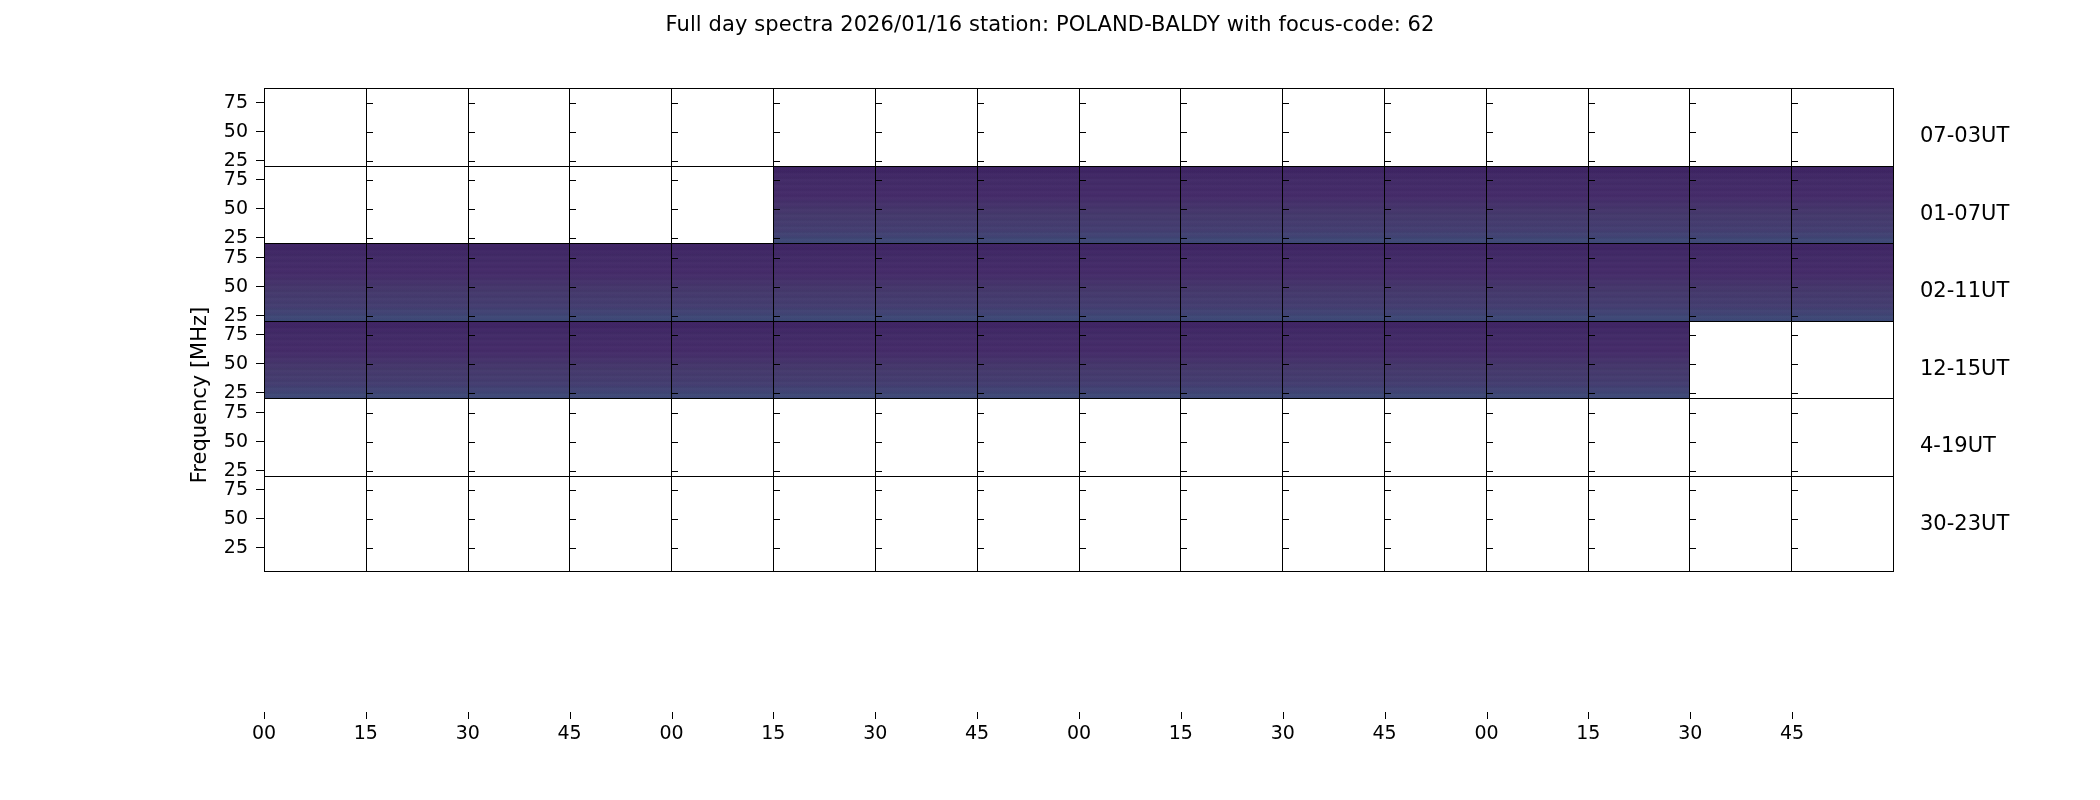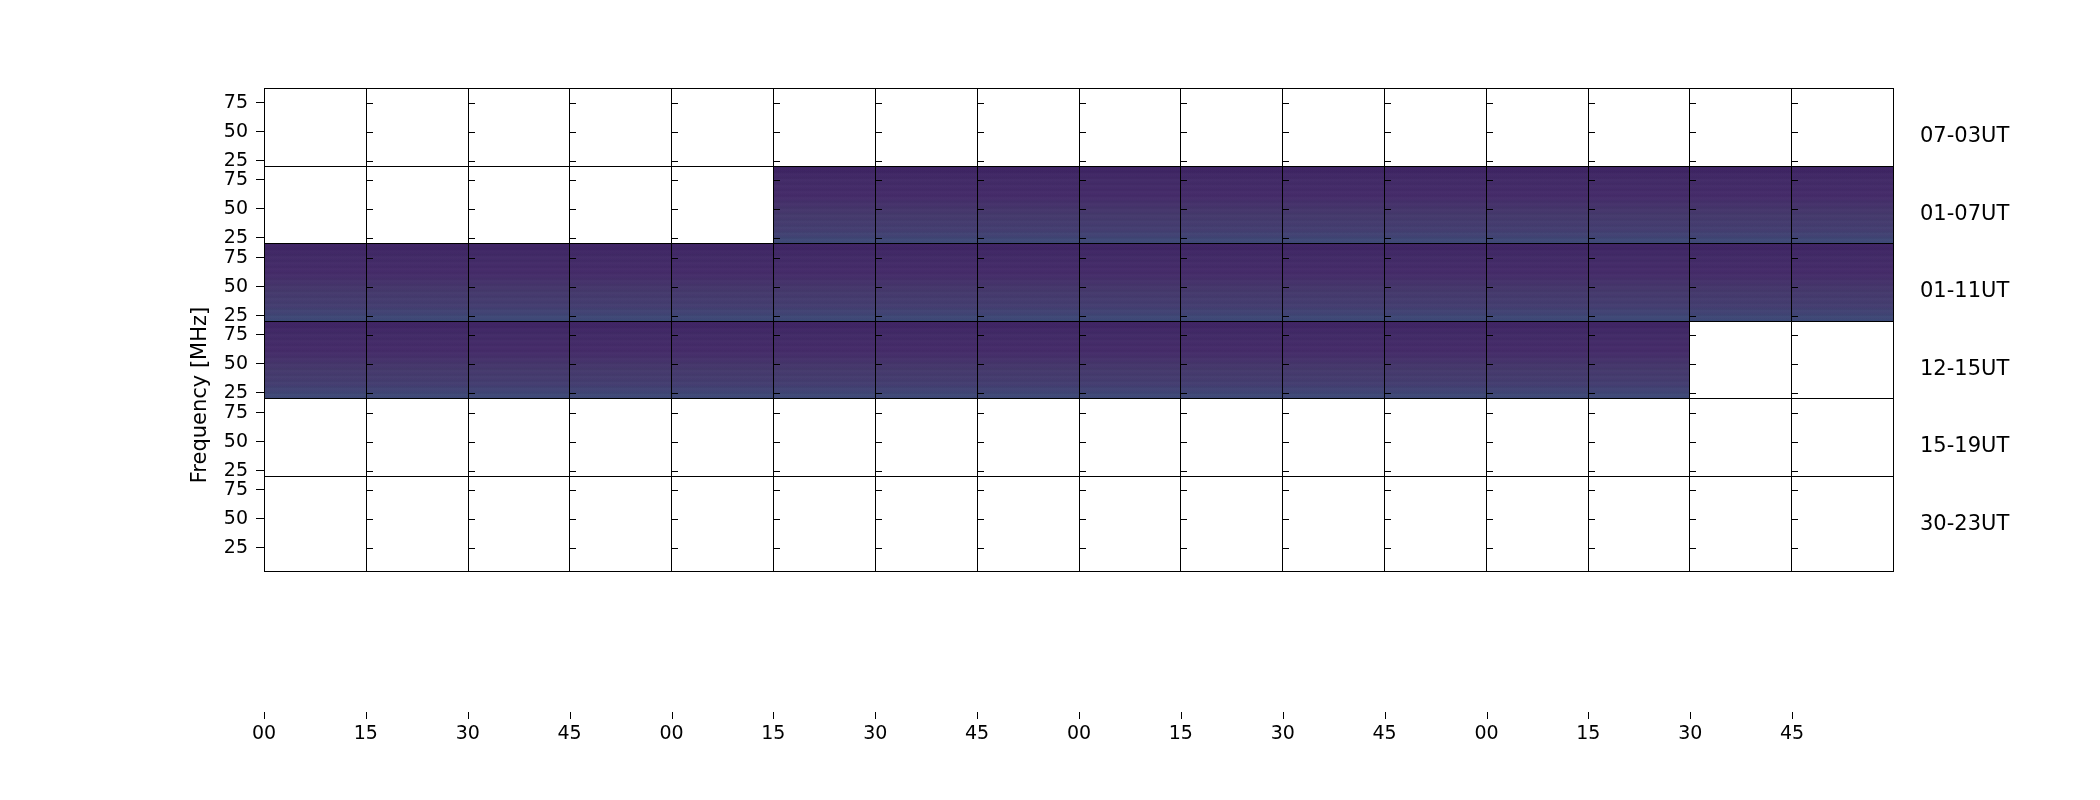--- a/index.html
+++ b/index.html
@@ -204,20 +204,21 @@
     font-size: 19px;
     line-height: 19px;
     white-space: nowrap;
   }
 </style>
 </head>
 <body>
 
 <div id="figure">
 
+  <div id="fig-title">Full day spectra 2026/01/16 station: POLAND-BALDY with focus-code: 62</div>
 
   <div id="ylabel">Frequency [MHz]</div>
 
   <div id="rows-container">
       <div class="row" style="top: 88px;">
         <div class="panel-grid">
           <div class="panel empty"></div>
           <div class="panel empty">
             <div class="ytick-inner" style="left: 0px; top: 13.92px;"></div>
             <div class="ytick-inner" style="left: 0px; top: 42.72px;"></div>
@@ -968,21 +969,21 @@
             <div class="ytick-inner" style="left: 0px; top: 71.52px;"></div>
           </div>
         </div>
       </div>
       <div style="position: absolute; left: 256px; top: 256.92px; width: 8px; height: 0px; border-top: 1.6px solid rgb(0, 0, 0);"></div>
       <div style="position: absolute; left: 202px; top: 246.92px; width: 46px; text-align: right; font-size: 19px; line-height: 19px;">75</div>
       <div style="position: absolute; left: 256px; top: 285.72px; width: 8px; height: 0px; border-top: 1.6px solid rgb(0, 0, 0);"></div>
       <div style="position: absolute; left: 202px; top: 275.72px; width: 46px; text-align: right; font-size: 19px; line-height: 19px;">50</div>
       <div style="position: absolute; left: 256px; top: 314.52px; width: 8px; height: 0px; border-top: 1.6px solid rgb(0, 0, 0);"></div>
       <div style="position: absolute; left: 202px; top: 304.52px; width: 46px; text-align: right; font-size: 19px; line-height: 19px;">25</div>
-      <div class="row-label" style="top: 280px;">01-11UT</div>
+      <div class="row-label" style="top: 280px;">02-11UT</div>
       <div class="row" style="top: 320.5px;">
         <div class="panel-grid">
           <div class="panel">
             <div class="spec"></div>
             <div class="traces">
               <div class="trace speckle" style="bottom: 7.97077%; opacity: 0.89; background-position-x: 11px; transform: scaleY(1.15);"></div>
               <div class="trace dim" style="bottom: 10.1966%; opacity: 0.99; background-position-x: 58px; transform: scaleY(0.84);"></div>
               <div class="trace dim" style="bottom: 11.4613%; opacity: 0.44; background-position-x: 26px; transform: scaleY(1.61);"></div>
               <div class="trace dim" style="bottom: 13.0581%; opacity: 0.49; background-position-x: 52px; transform: scaleY(1.43);"></div>
               <div class="trace" style="bottom: 14.7984%; opacity: 0.52; background-position-x: 53px; transform: scaleY(0.88);"></div>
@@ -1435,21 +1436,21 @@
             <div class="ytick-inner" style="left: 0px; top: 71.52px;"></div>
           </div>
         </div>
       </div>
       <div style="position: absolute; left: 256px; top: 411.92px; width: 8px; height: 0px; border-top: 1.6px solid rgb(0, 0, 0);"></div>
       <div style="position: absolute; left: 202px; top: 401.92px; width: 46px; text-align: right; font-size: 19px; line-height: 19px;">75</div>
       <div style="position: absolute; left: 256px; top: 440.72px; width: 8px; height: 0px; border-top: 1.6px solid rgb(0, 0, 0);"></div>
       <div style="position: absolute; left: 202px; top: 430.72px; width: 46px; text-align: right; font-size: 19px; line-height: 19px;">50</div>
       <div style="position: absolute; left: 256px; top: 469.52px; width: 8px; height: 0px; border-top: 1.6px solid rgb(0, 0, 0);"></div>
       <div style="position: absolute; left: 202px; top: 459.52px; width: 46px; text-align: right; font-size: 19px; line-height: 19px;">25</div>
-      <div class="row-label" style="top: 435px;">15-19UT</div>
+      <div class="row-label" style="top: 435px;">4-19UT</div>
       <div class="row" style="top: 475.5px;">
         <div class="panel-grid">
           <div class="panel empty"></div>
           <div class="panel empty">
             <div class="ytick-inner" style="left: 0px; top: 13.92px;"></div>
             <div class="ytick-inner" style="left: 0px; top: 42.72px;"></div>
             <div class="ytick-inner" style="left: 0px; top: 71.52px;"></div>
           </div>
           <div class="panel empty">
             <div class="ytick-inner" style="left: 0px; top: 13.92px;"></div>

